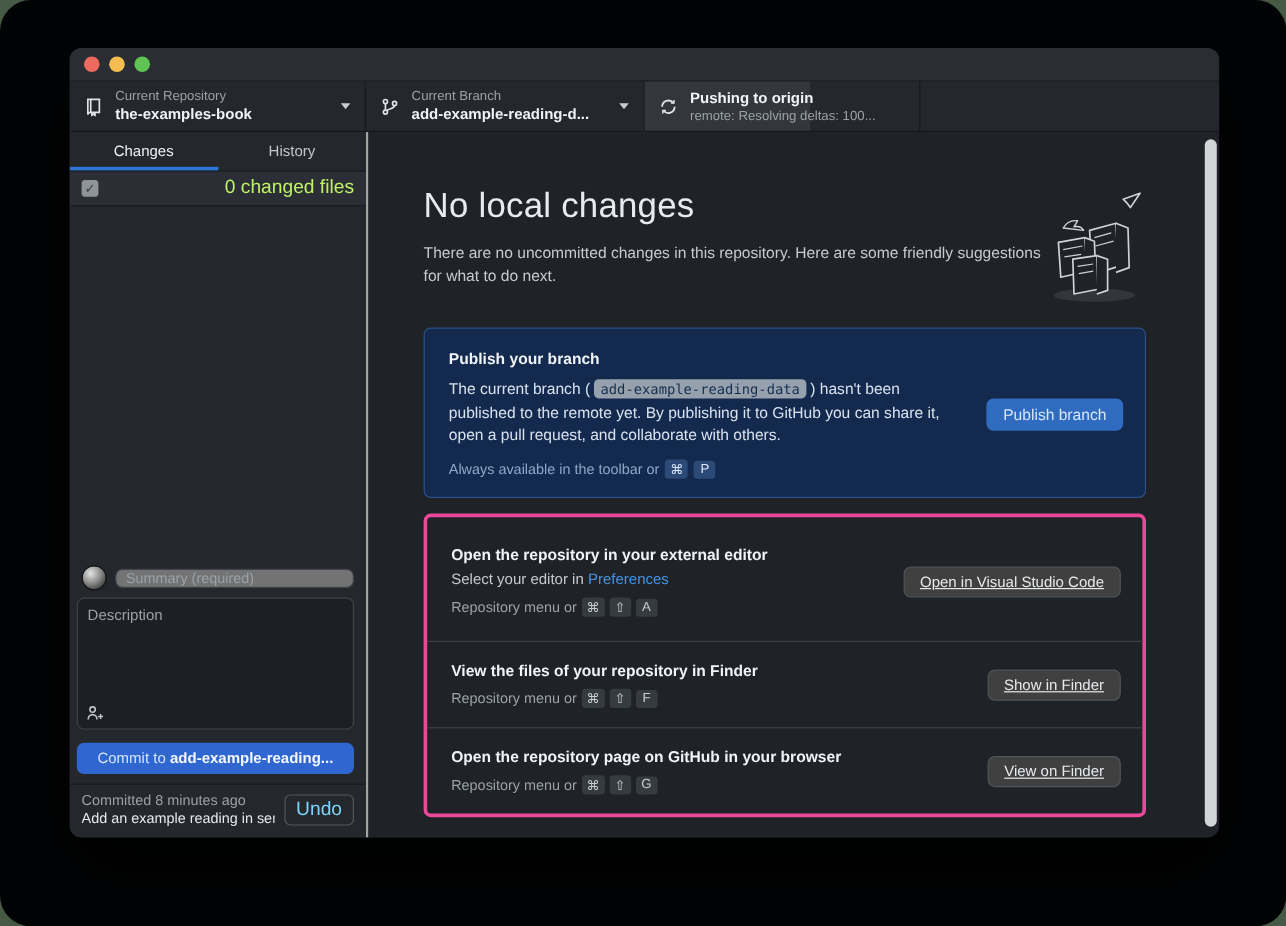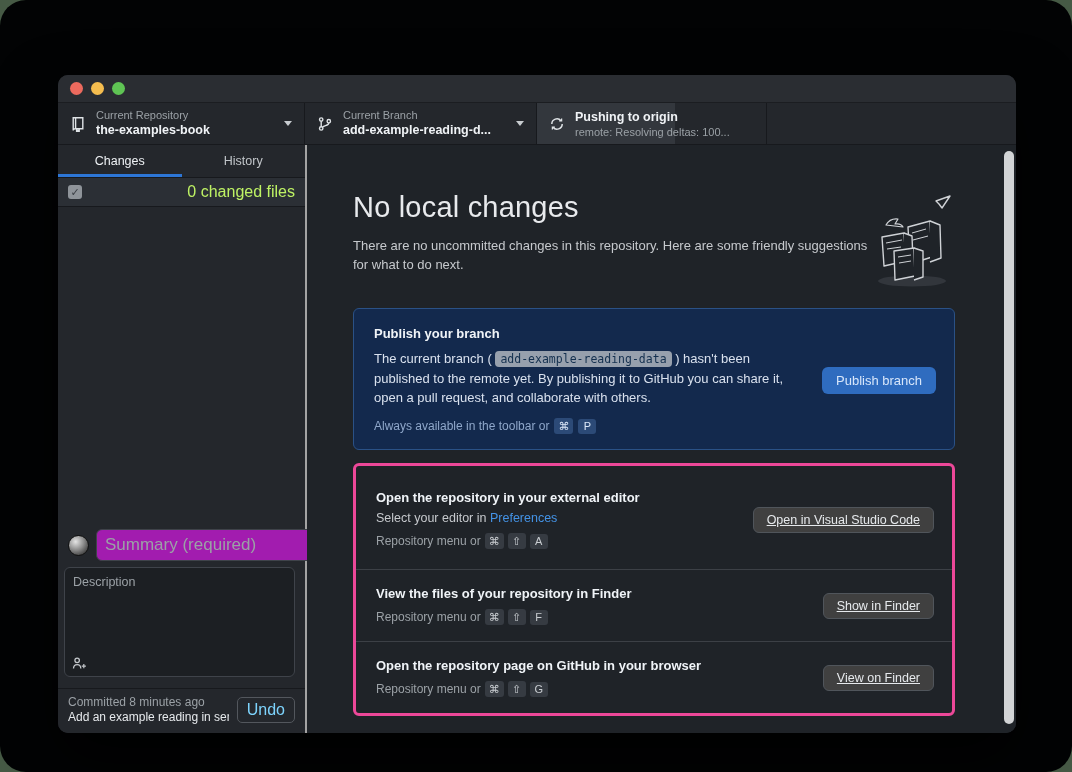--- a/index.html
+++ b/index.html
@@ -11,21 +11,21 @@
   }
   .shadow-canvas {
     position:absolute; inset:0; background:#020304; border-radius:26px;
   }
   
   .window {
     position:absolute; left:58px; top:40px; width:958px; height:658px;
     background:#24272c; border-radius:10px; overflow:hidden;
     box-shadow:0 25px 60px rgba(0,0,0,.8);
     display:flex; flex-direction:column;
-    color:#e6e9ec; font-size:13px;margin-top:35px;
+    color:#e6e9ec; font-size:13px;
   }
   .titlebar {
     height:28px; background:#2a2d32; flex:0 0 auto;
     display:flex; align-items:center; padding-left:12px; gap:8px;
     border-bottom:1px solid #1b1d21;
   }
   .traffic { width:13px; height:13px; border-radius:50%; }
   .traffic.red { background:#ec6a5e; }
   .traffic.yellow { background:#f5bd4f; }
   .traffic.green { background:#5fc454; }
@@ -67,22 +67,22 @@
               font-size:11px; color:#3a3e44; font-weight:bold; }
   .files-label { flex:1; text-align:right; font-size:16px; color:#bef264; }
   .sb-spacer { flex:1; }
 
   .commit-form { flex:0 0 auto; padding:6px 10px 8px 6px; }
   .summary-row { display:flex; align-items:center; gap:7px; margin-left:4px; }
   .avatar { width:21px; height:21px; border-radius:50%; flex:0 0 auto;
             background:radial-gradient(circle at 35% 30%, #e4e4e4, #8d8d8d 45%, #2c2c2c 90%);
             border:1px solid #111; }
   .summary-input {
-    flex:1; height:32px; background:#a21caf; border:1px solid #3f434a; border-radius:6px;
-    color:#e6e9ec; font-size:17px; padding:0 8px; outline:none;
+    flex:1; height:16px; background:#737373; border:1px solid #3f434a; border-radius:6px;
+    color:#e6e9ec; font-size:12px; padding:0 8px; outline:none;
     font-family:"Liberation Sans","DejaVu Sans",sans-serif;
   }
   .summary-input::placeholder, .desc-input::placeholder { color:#9ba1a6; opacity:1; }
   .desc-wrap { position:relative; margin-top:6px; }
   .desc-input {
     width:100%; height:110px; background:#1c1f23; border:1px solid #3f434a; border-radius:6px;
     color:#e6e9ec; font-size:12.5px; padding:7px 8px; resize:none; outline:none;
     font-family:"Liberation Sans","DejaVu Sans",sans-serif;
   }
   .coauthor-btn { position:absolute; left:8px; bottom:9px; color:#c2c6ca; display:flex; cursor:pointer; }
@@ -229,20 +229,21 @@
         <div class="desc-wrap">
           <textarea class="desc-input" placeholder="Description" style=""></textarea>
           <span class="coauthor-btn">
             <svg width="15" height="15" viewBox="0 0 16 16" fill="none" stroke="#c2c6ca" stroke-width="1.4">
               <circle cx="5.5" cy="4.6" r="2.4"></circle>
               <path d="M1.6 13.4c0-2.7 1.9-4.3 3.9-4.3s3.9 1.6 3.9 4.3"></path>
               <path d="M12.6 8.6v4.4 M10.4 10.8h4.4" stroke-width="1.3"></path>
             </svg>
           </span>
         </div>
+        <button class="commit-btn"><span>Commit to&nbsp;</span><b>add-example-reading...</b></button>
       </div>
 
       <div class="committed">
         <div class="committed-text">
           <div class="committed-time">Committed 8 minutes ago</div>
           <div class="committed-msg">Add an example reading in semi-...</div>
         </div>
         <button class="undo-btn">Undo</button>
       </div>
     </div>

